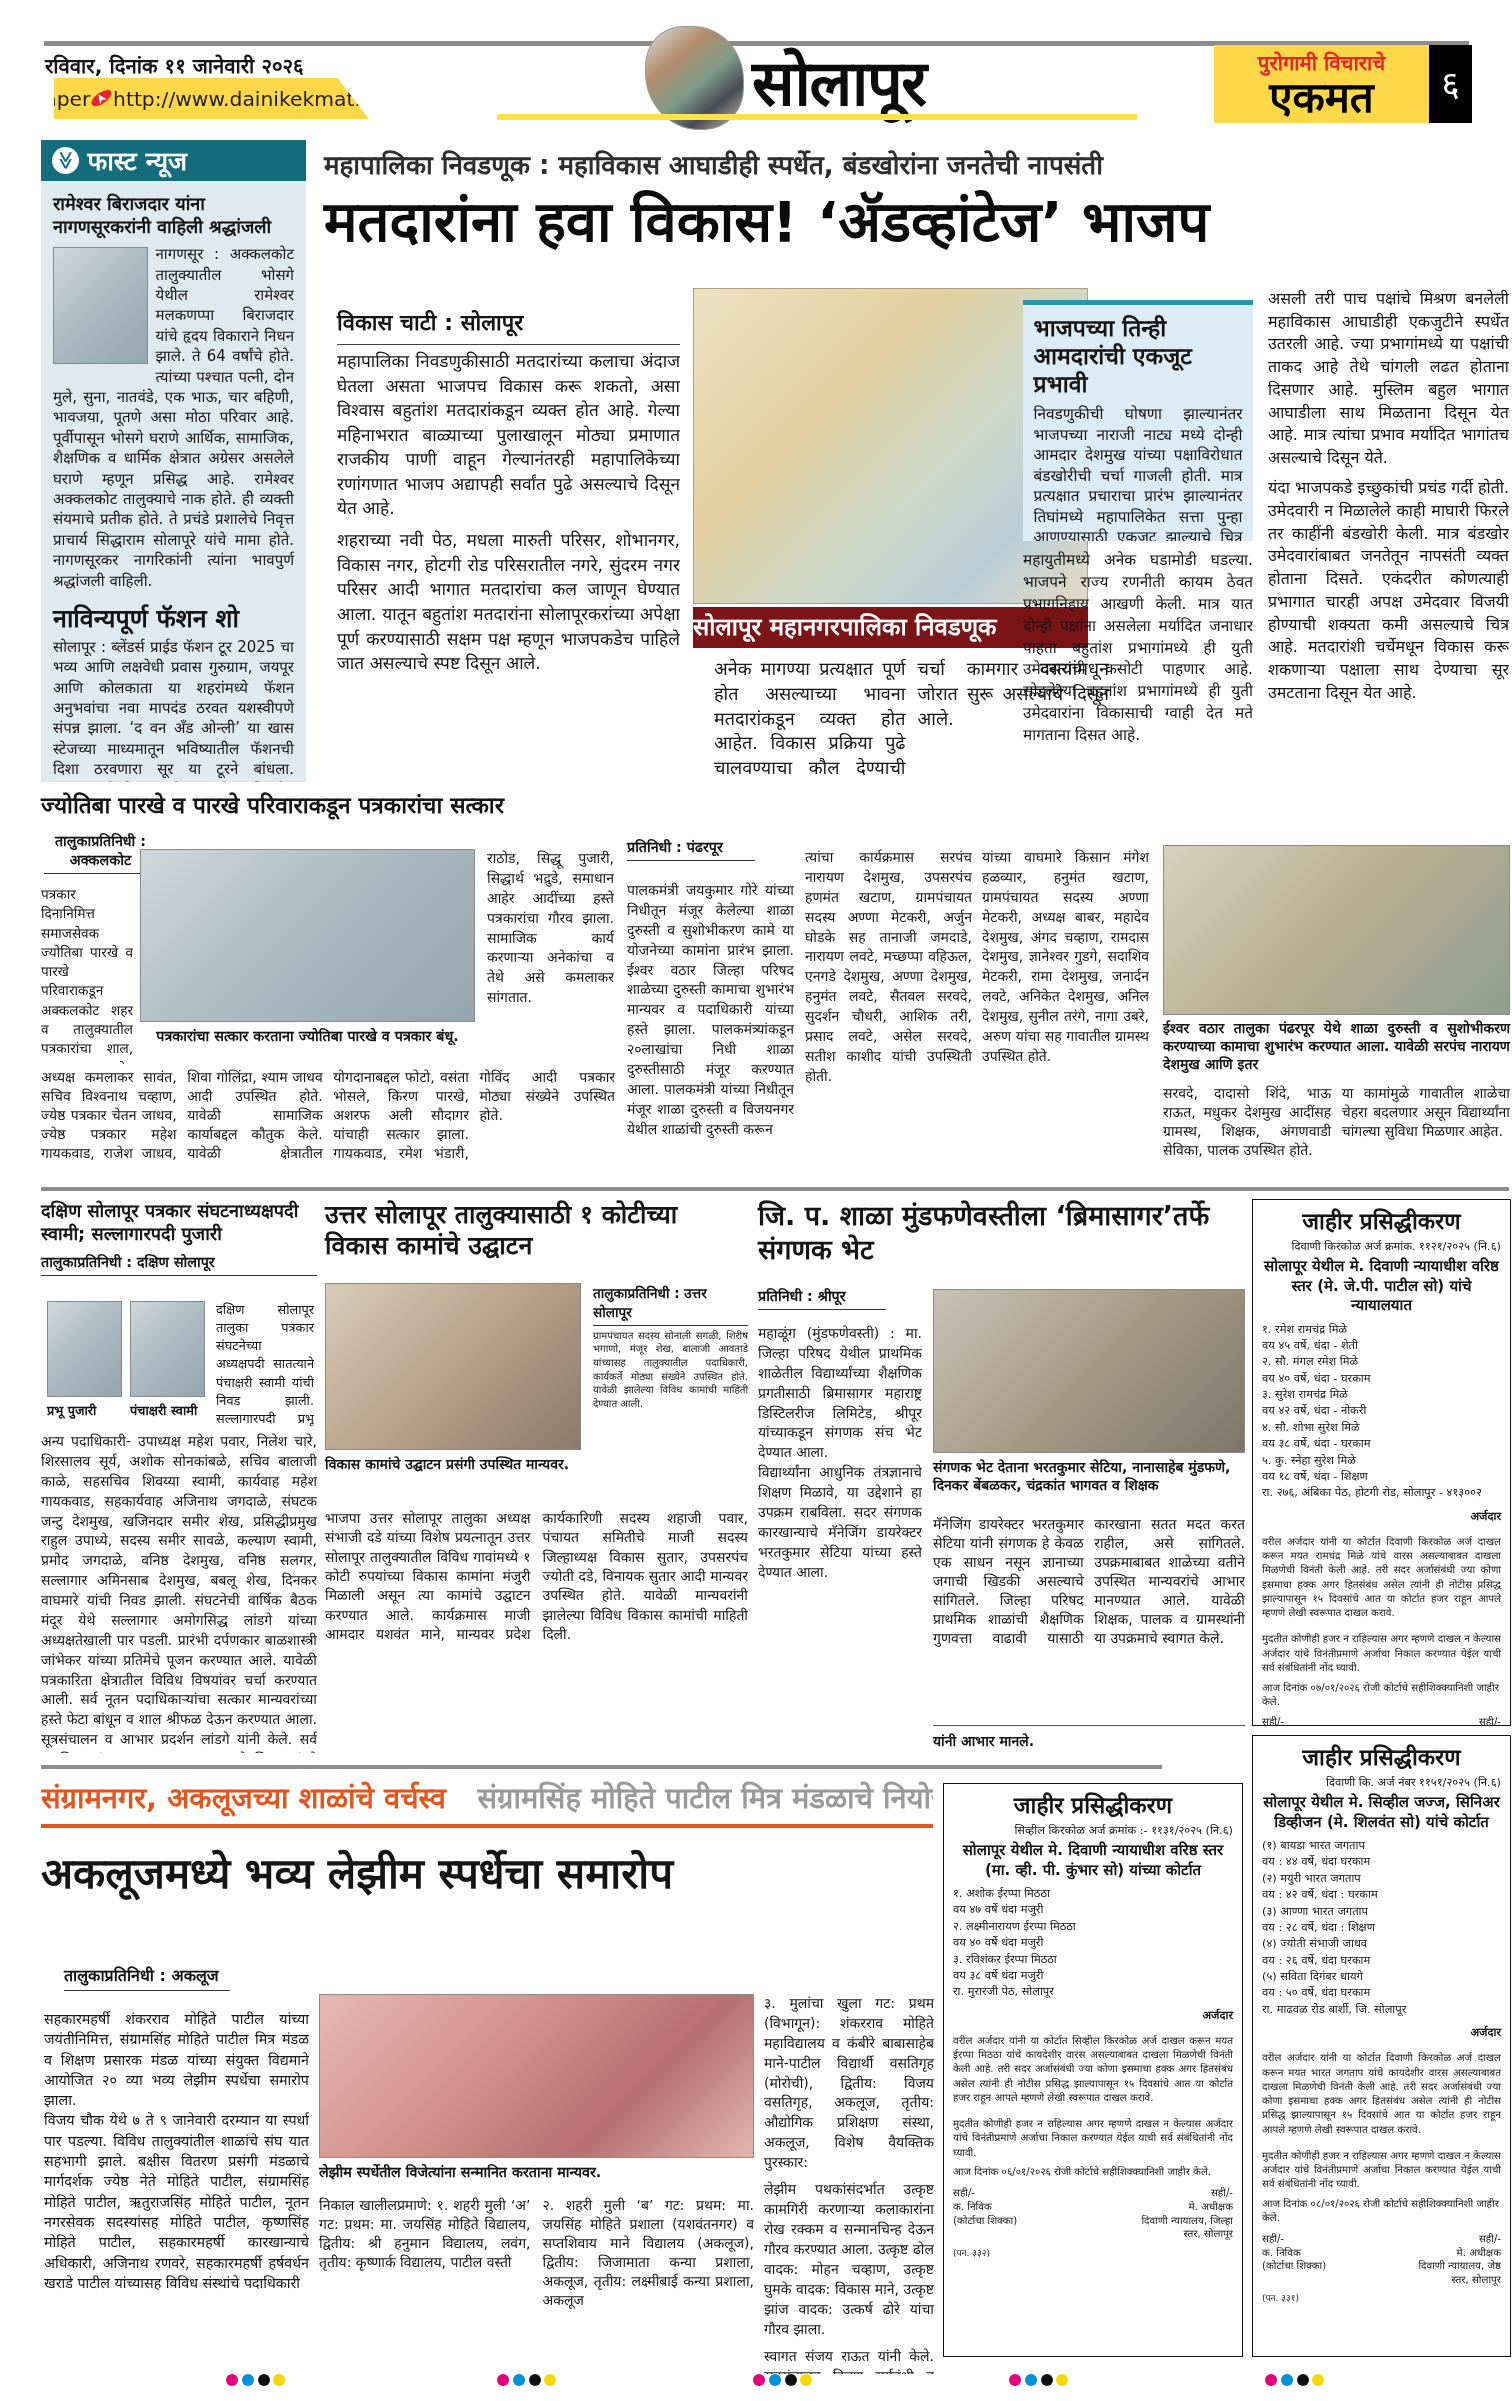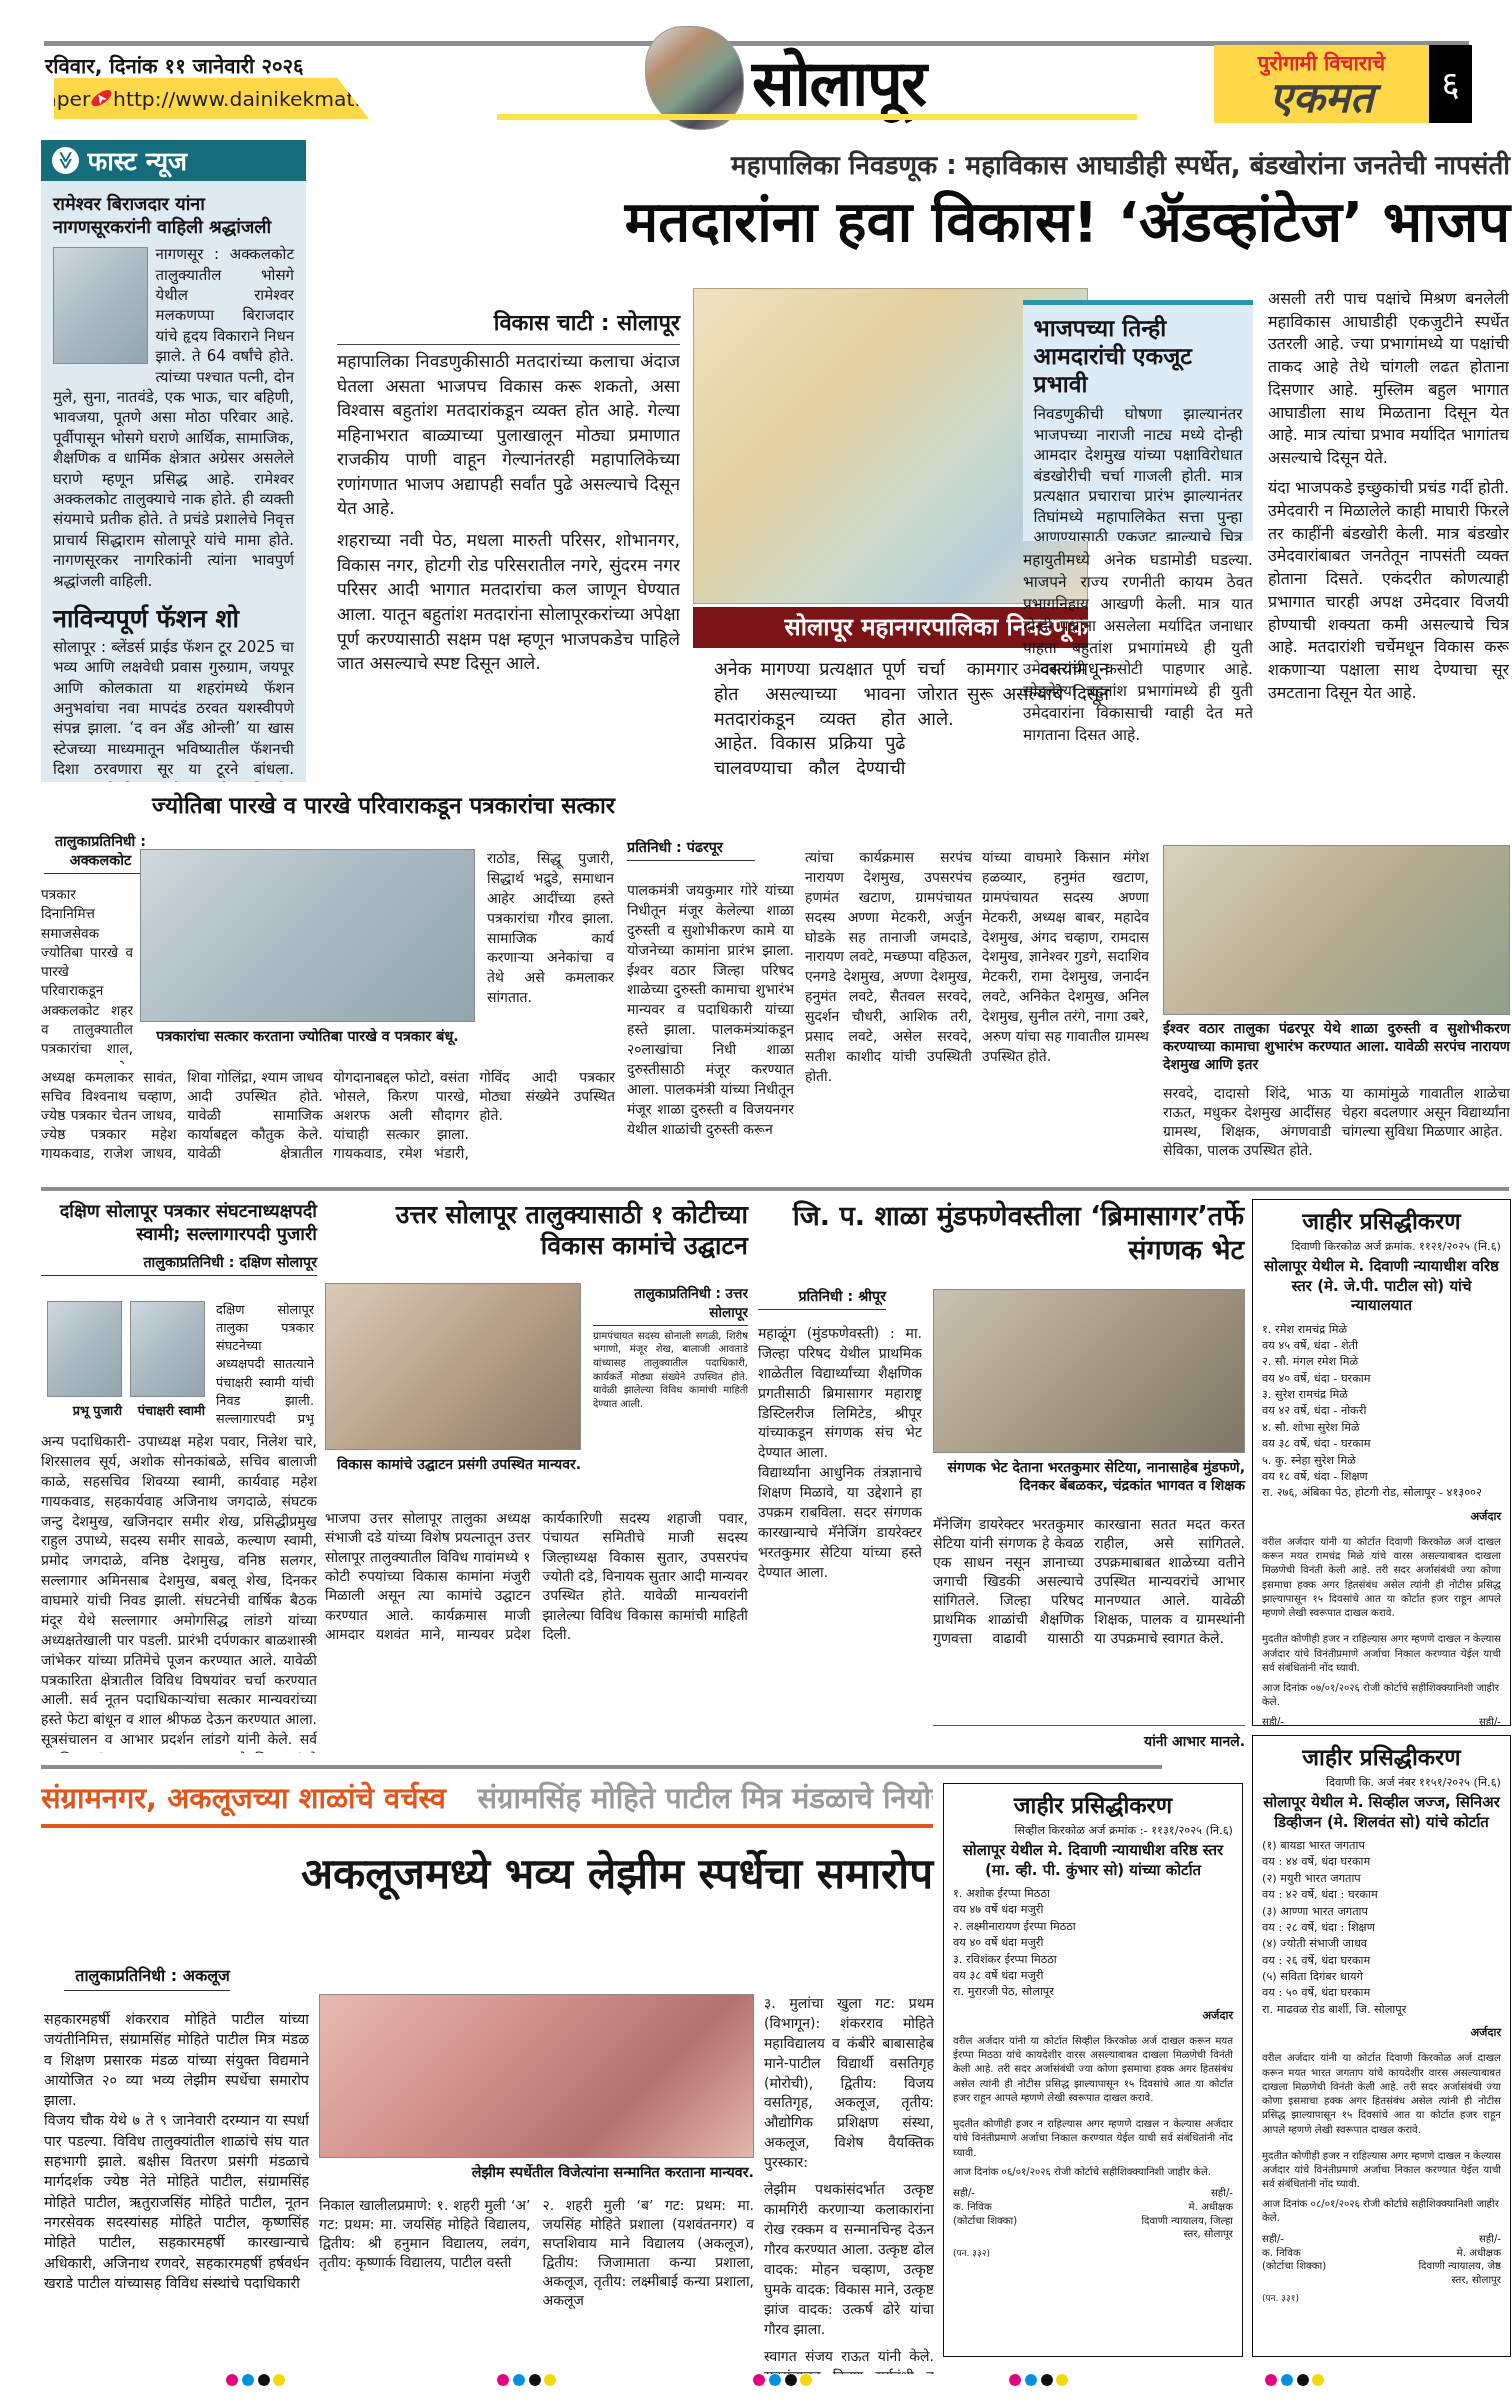--- a/index.html
+++ b/index.html
@@ -1,21 +1,21 @@
 <!DOCTYPE html>
 <html style="font-size:12px"><head>
 <meta charset="utf-8">
 <style>
 *{box-sizing:border-box;margin:0;padding:0}
 body{background:#fff;font-family:"DejaVu Sans","Liberation Sans",sans-serif;color:#151515}
 #page{position:relative;width:1512px;height:2401px;background:#fff;overflow:hidden}
 .abs{position:absolute}
 .b{font-weight:bold}
 .j{text-align:justify}
-.c{text-align:right}
+.c{text-align:left}
 .r{text-align:right}
 .pre{white-space:pre-line}
 .nw{white-space:nowrap}
 .oh{overflow:hidden}
 .ph{background:linear-gradient(135deg,#cfd8dd 0%,#aebcc4 45%,#93a5ae 100%);border:0.8px solid #8a8a8a}
 .cartoon{background:linear-gradient(135deg,#efe2c2 0%,#e3cfa0 35%,#cdd9c9 60%,#b9cfd8 80%,#e6d9c2 100%);border:0.8px solid #b0a080}
 .cap{font-weight:bold;line-height:1.3}
 .rule{background:#8d8d8d}
 .byl{font-weight:bold;border-bottom:1.5px solid #333;padding-bottom:3.8px}
 .notice{border:1.5px solid #111;background:#fff;padding:7.5px 9px;overflow:hidden}
@@ -46,21 +46,21 @@
     <span style="display:inline-block;width:22.6px;height:22.6px;border-radius:50%;background:#e8232a;color:#fff;text-align:center;line-height:22.6px;font-size:12.8px;transform:rotate(-125deg)">➤</span>
     <span style="font-size:20.3px;color:#222">http://www.dainikekmat.com</span>
   </div>
 
   <div class="abs" style="left:645px;top:25.6px;width:99px;height:104px;border-radius:38% 52% 40% 55%;background:linear-gradient(140deg,#d9e3e8 0%,#b48d6c 30%,#7e9c8a 55%,#4a4a55 75%,#c8c2b4 100%);border:0.8px solid #999"></div>
   <div class="abs b nw" style="left:752px;top:38px;font-size:63px;letter-spacing:-1.5px;color:#0c0c0c">सोलापूर</div>
   <div class="abs" style="left:497px;top:114px;width:640px;height:6px;background:#ffe24a"></div>
 
   <div class="abs" style="left:1214px;top:45px;width:215px;height:78px;background:#ffd84a;text-align:center;overflow:hidden">
     <div class="b" style="font-size:20.3px;color:#e8232a;margin-top:3px">पुरोगामी विचाराचे</div>
-    <div style="font-size:42px;font-weight:900;color:#404040;line-height:1.05;font-style:italic">एकमत</div>
+    <div style="font-size:42px;font-weight:900;color:#000000;line-height:1.05;">एकमत</div>
   </div>
   <div class="abs" style="left:1429px;top:45px;width:43px;height:78px;background:#000;color:#fff;font-size:35px;text-align:center;line-height:78px">६</div>
 
   <div class="abs b c nw" style="left:324px;top:146px;width:1186px;font-size:26px;color:#2e2e2e">महापालिका निवडणूक : महाविकास आघाडीही स्पर्धेत, बंडखोरांना जनतेची नापसंती</div>
   <div class="abs c nw" style="left:324px;top:181px;width:1186px;font-size:56px;font-weight:900;color:#0b0b0b">मतदारांना हवा विकास! ‘ॲडव्हांटेज’ भाजप</div>
 
   <div class="abs" style="left:41px;top:140px;width:265px;height:642px">
     <div style="height:41px;background:#156d7c;display:flex;align-items:center;padding-left:10.5px;gap:9px">
       <span style="width:27px;height:27px;border-radius:50%;background:#fff;color:#156d7c;font-size:18px;font-weight:bold;text-align:center;line-height:25.6px;display:inline-block;transform:rotate(90deg)">≫</span>
       <span class="b" style="color:#fff;font-size:25.6px">फास्ट न्यूज</span>

